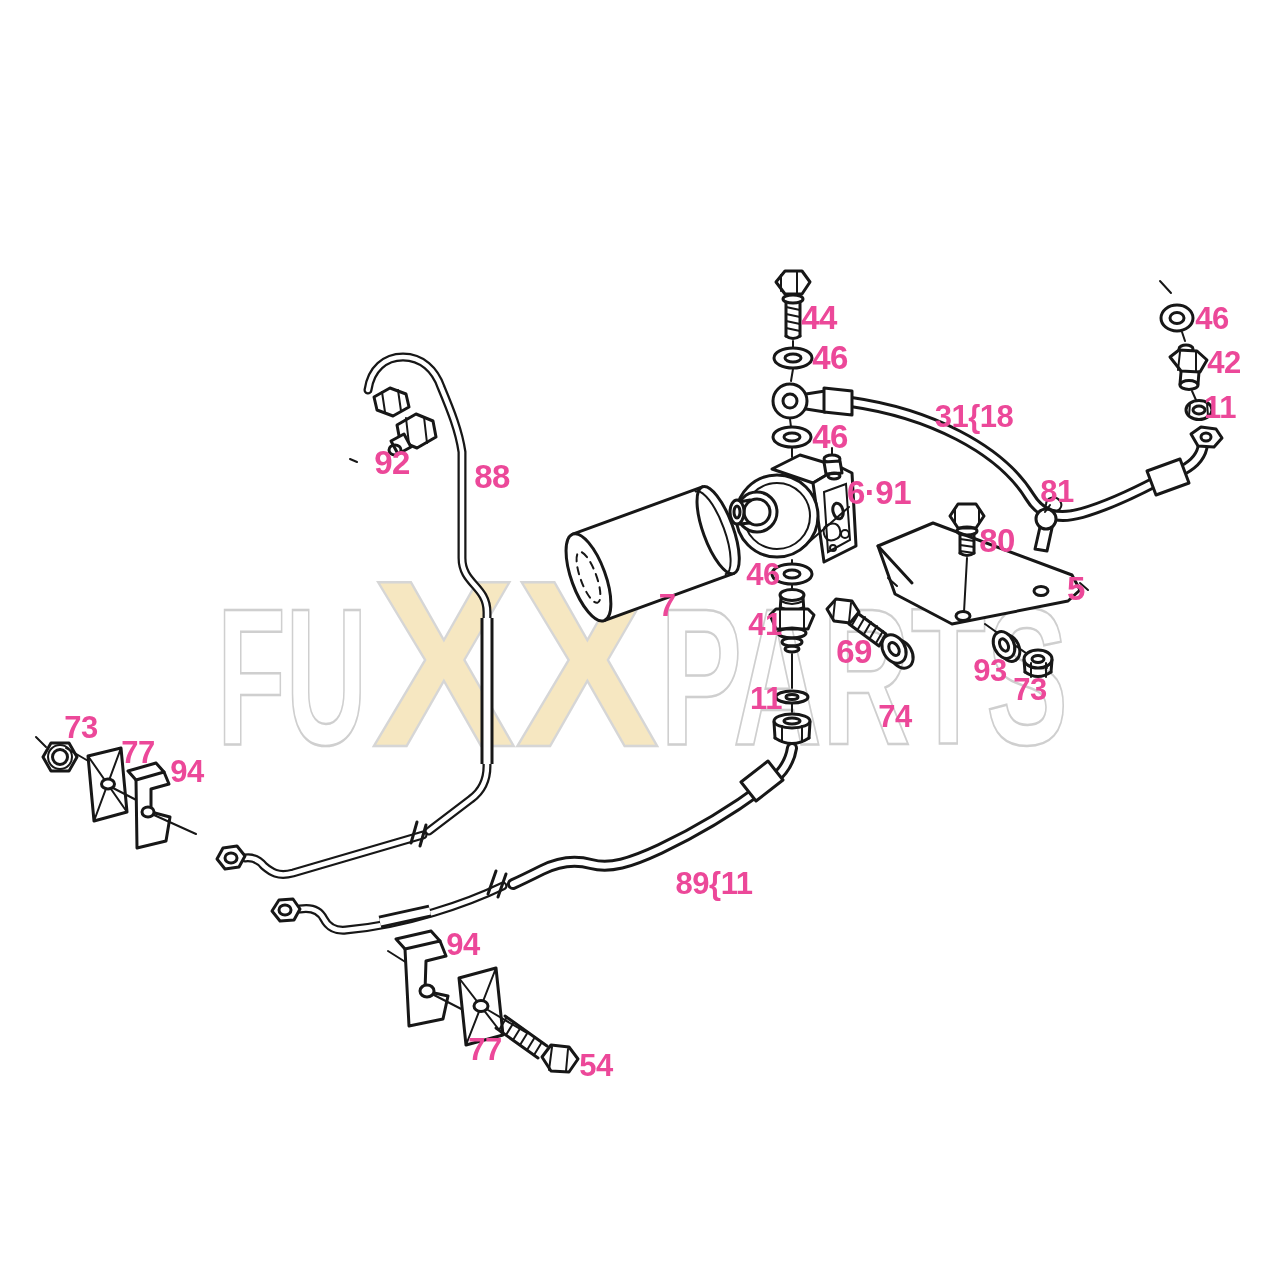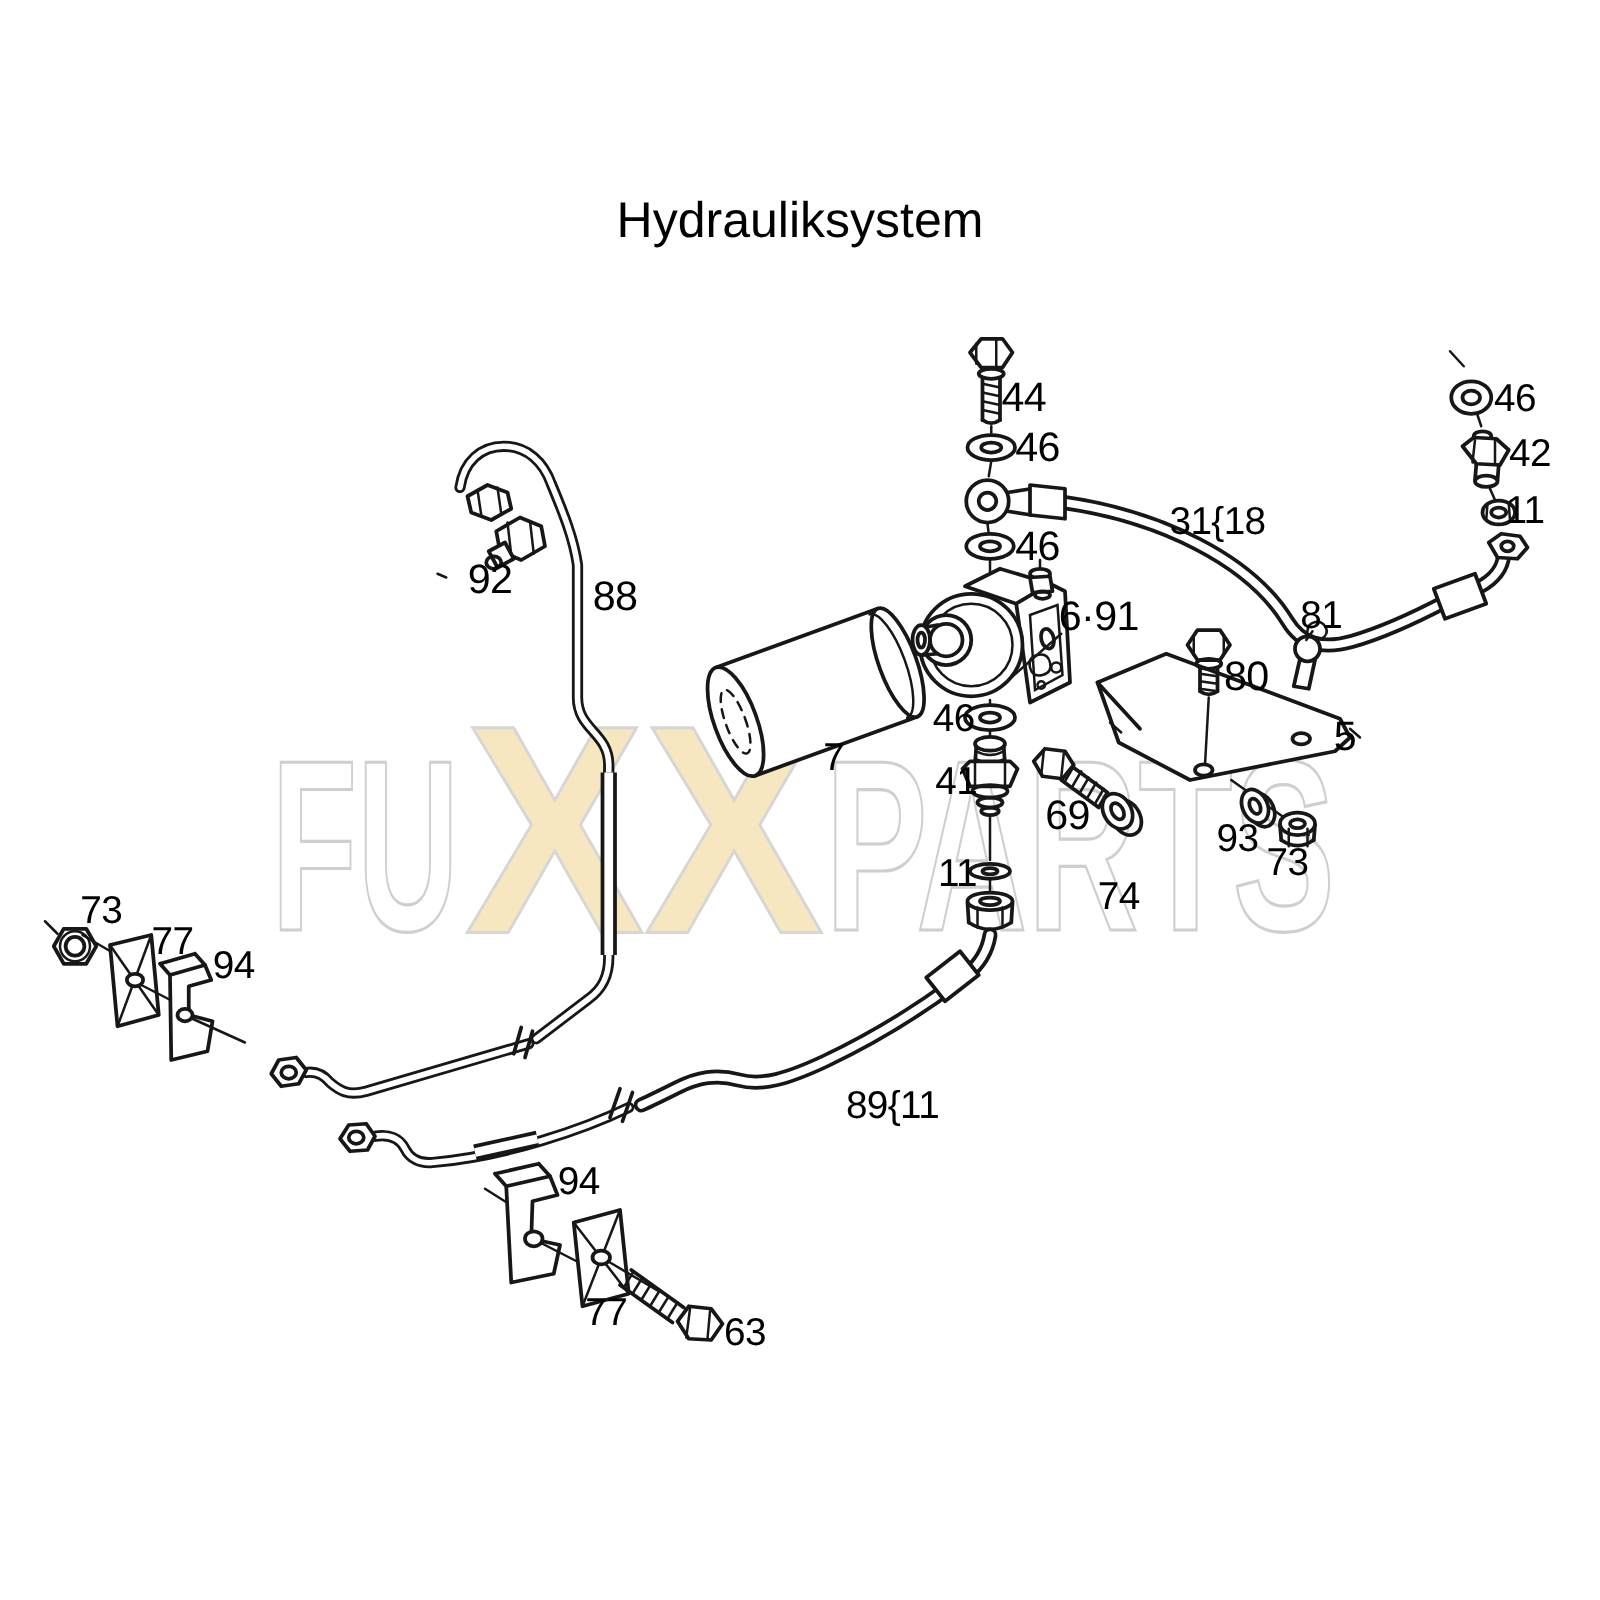--- a/index.html
+++ b/index.html
@@ -1,22 +1,22 @@
 <!DOCTYPE html>
 <html><head>
 <meta charset="utf-8">
 <style>
   html,body{margin:0;padding:0;background:#fff;}
   .stage{position:relative;width:1280px;height:1280px;background:#ffffff;overflow:hidden;
          font-family:"Liberation Sans",sans-serif;}
   .stage svg{position:absolute;left:0;top:0;}
   .title{position:absolute;left:640px;top:177px;transform:translate(-50%,-50%);
          font-size:40px;font-weight:400;color:#000;white-space:nowrap;}
-  .lbl{position:absolute;transform:translate(-50%,-50%);font-size:31px;font-weight:400;
-       color:#000000;white-space:nowrap;letter-spacing:-0.5px;z-index:5;}
+  .lbl{position:absolute;transform:translate(-50%,-50%);font-size:31px;font-weight:700;
+       color:#ec4899;white-space:nowrap;letter-spacing:-0.5px;z-index:5;}
   .lbl.big{font-size:33px;}
   
   .ln {fill:none;stroke:#171717;stroke-width:3;stroke-linecap:round;stroke-linejoin:round;}
   .lnf{fill:#ffffff;stroke:#171717;stroke-width:3;stroke-linecap:round;stroke-linejoin:round;}
   .thin{fill:none;stroke:#171717;stroke-width:2;stroke-linecap:round;}
   .po{fill:none;stroke:#171717;stroke-width:9;stroke-linecap:round;stroke-linejoin:round;}
   .pi{fill:none;stroke:#ffffff;stroke-width:4.5;stroke-linecap:round;stroke-linejoin:round;}
   .so{fill:none;stroke:#171717;stroke-width:13;stroke-linecap:butt;}
   .si{fill:none;stroke:#ffffff;stroke-width:7;stroke-linecap:butt;}
   .ho{fill:none;stroke:#171717;stroke-width:12;stroke-linecap:round;}
@@ -257,21 +257,20 @@
     <polygon class="lnf" points="542,1057 551,1045 569,1047 578,1059 569,1072 551,1071"></polygon>
     <path class="thin" d="M 552,1047 L 549,1070 M 568,1049 L 566,1071"></path>
   </g>
 
   <g>
     <path class="thin" d="M 849,507 L 801,549"></path>
     <path class="thin" d="M 1050,505 L 1045,512"></path>
   </g>
 </svg>
 
-<div class="title">Hydrauliksystem</div>
 
 <div class="lbl big" style="left:819px;top:318px;">44</div>
 <div class="lbl big" style="left:830px;top:358px;">46</div>
 <div class="lbl big" style="left:830px;top:437px;">46</div>
 <div class="lbl" style="left:974px;top:417px;">31{18</div>
 <div class="lbl" style="left:1212px;top:319px;">46</div>
 <div class="lbl" style="left:1224px;top:363px;">42</div>
 <div class="lbl" style="left:1220px;top:408px;">11</div>
 <div class="lbl big" style="left:392px;top:463px;">92</div>
 <div class="lbl big" style="left:492px;top:477px;">88</div>
@@ -286,15 +285,15 @@
 <div class="lbl" style="left:895px;top:677px;margin-top:40px;">74</div>
 <div class="lbl" style="left:990px;top:671px;">93</div>
 <div class="lbl" style="left:1030px;top:690px;">73</div>
 <div class="lbl" style="left:766px;top:699px;">11</div>
 <div class="lbl" style="left:81px;top:728px;">73</div>
 <div class="lbl" style="left:138px;top:753px;">77</div>
 <div class="lbl" style="left:187px;top:772px;">94</div>
 <div class="lbl" style="left:714px;top:884px;">89{11</div>
 <div class="lbl" style="left:463px;top:945px;">94</div>
 <div class="lbl" style="left:485px;top:1050px;">77</div>
-<div class="lbl" style="left:596px;top:1066px;">63</div>
+<div class="lbl" style="left:596px;top:1066px;">54</div>
 
 </div>
 
 </body></html>

